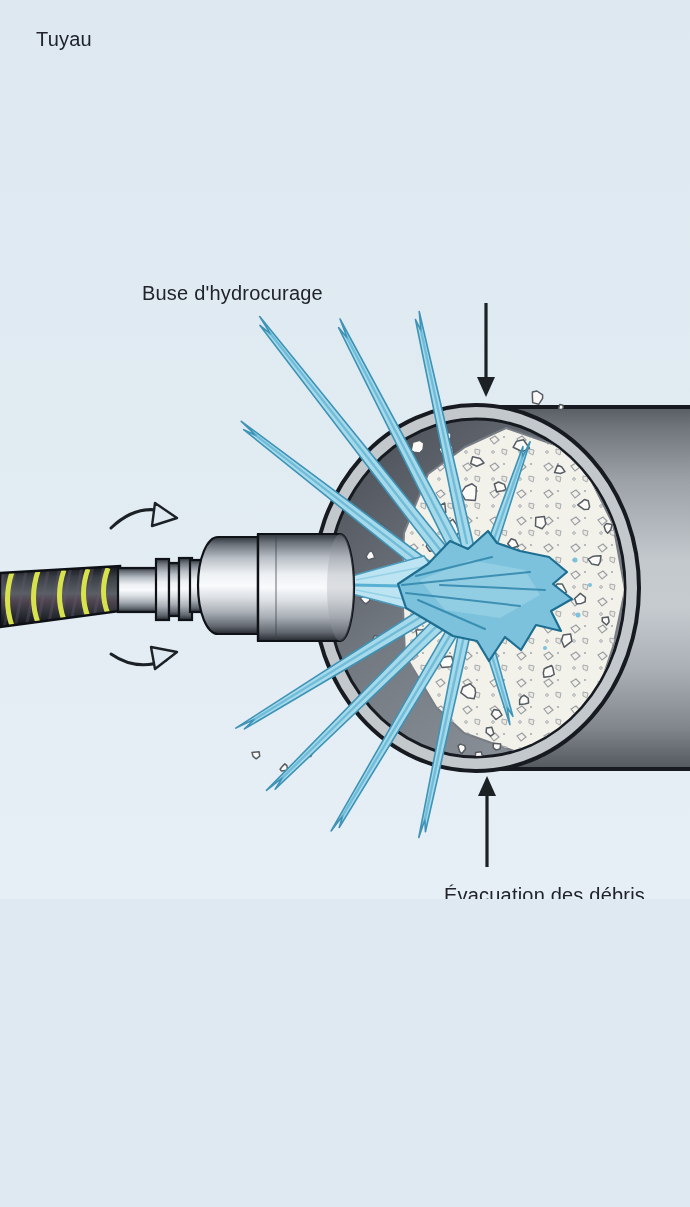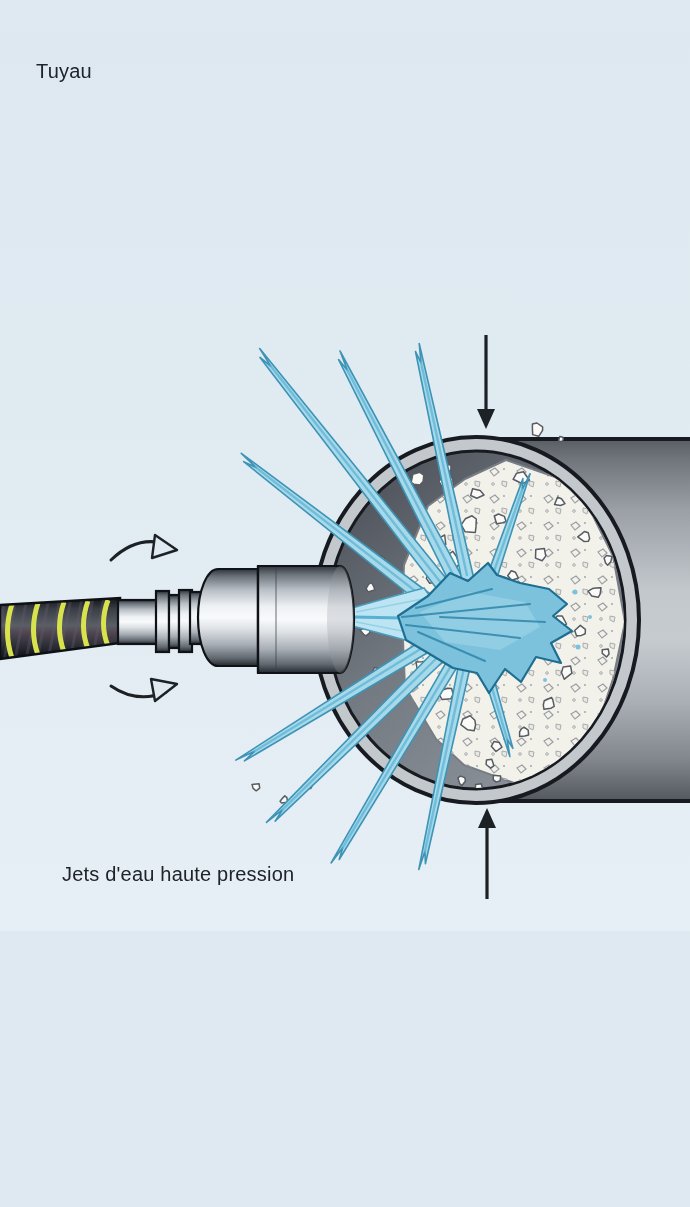--- a/index.html
+++ b/index.html
@@ -6,21 +6,21 @@
     --c-background:#dfe9f1; --c-label_text:#20242a; --c-arrow:#1c2126;
     --c-jet_fill:#a6daeb; --c-jet_outline:#3e93b6; --c-jet_core:#5fb2d2;
     --c-splash_fill:#7cc2dc; --c-splash_outline:#1e6e92; --c-splash_streak:#2f86ab;
     --c-pipe_light:#c3c8cd; --c-pipe_outline:#171b21;
     --c-deposit_fill:#f2f1ea; --c-chunk_fill:#fbfaf6; --c-chunk_outline:#565c64;
     --c-hose_body:#2c3036; --c-hose_stripe:#d8e24c;
   }
   html,body{margin:0;padding:0;}
   body{background:var(--c-background);font-family:"Liberation Sans",sans-serif;}
   #stage{position:relative;width:690px;height:899px;overflow:hidden;
-         background:linear-gradient(180deg,#dde8f0 0%,#e1ebf2 50%,#e6eff5 100%);margin-top:32px;}
+         background:linear-gradient(180deg,#dde8f0 0%,#e1ebf2 50%,#e6eff5 100%);}
   #scene{position:absolute;left:0;top:0;}
   .lbl{position:absolute;font-size:20px;font-weight:500;color:var(--c-label_text);
        letter-spacing:.2px;white-space:nowrap;}
   
   .jet{fill:var(--c-jet_fill);stroke:var(--c-jet_outline);stroke-width:1.6;stroke-linejoin:round;}
   .jet-core{stroke:var(--c-jet_core);stroke-width:2.4;stroke-linecap:round;opacity:.75;fill:none;}
   .chunk{fill:var(--c-chunk_fill);stroke:var(--c-chunk_outline);stroke-width:1.5;stroke-linejoin:round;}
   .splash{fill:var(--c-splash_fill);stroke:var(--c-splash_outline);stroke-width:2.2;stroke-linejoin:round;}
   .streak{stroke:var(--c-splash_streak);stroke-width:2;stroke-linecap:round;opacity:.85;}
   .outline{stroke:var(--c-pipe_outline);}
@@ -242,15 +242,16 @@
     <line class="black-arrow" x1="486" y1="303" x2="486" y2="379"></line>
     <polygon class="black-head" points="477,377 495,377 486,397"></polygon>
   </g>
   <g>
     <line class="black-arrow" x1="487" y1="867" x2="487" y2="794"></line>
     <polygon class="black-head" points="478,796 496,796 487,776"></polygon>
   </g>
 </svg>
 
 <div class="lbl" style="left:36px;top:28px">Tuyau</div>
-<div class="lbl" style="left:62px;top:831px">Jets d'eau haute pression</div>
+<div class="lbl" style="left:142px;top:282px">Buse d'hydrocurage</div>
+<div class="lbl" style="left:444px;top:884px">Évacuation des débris</div>
 
 </div>
 
 </body></html>

